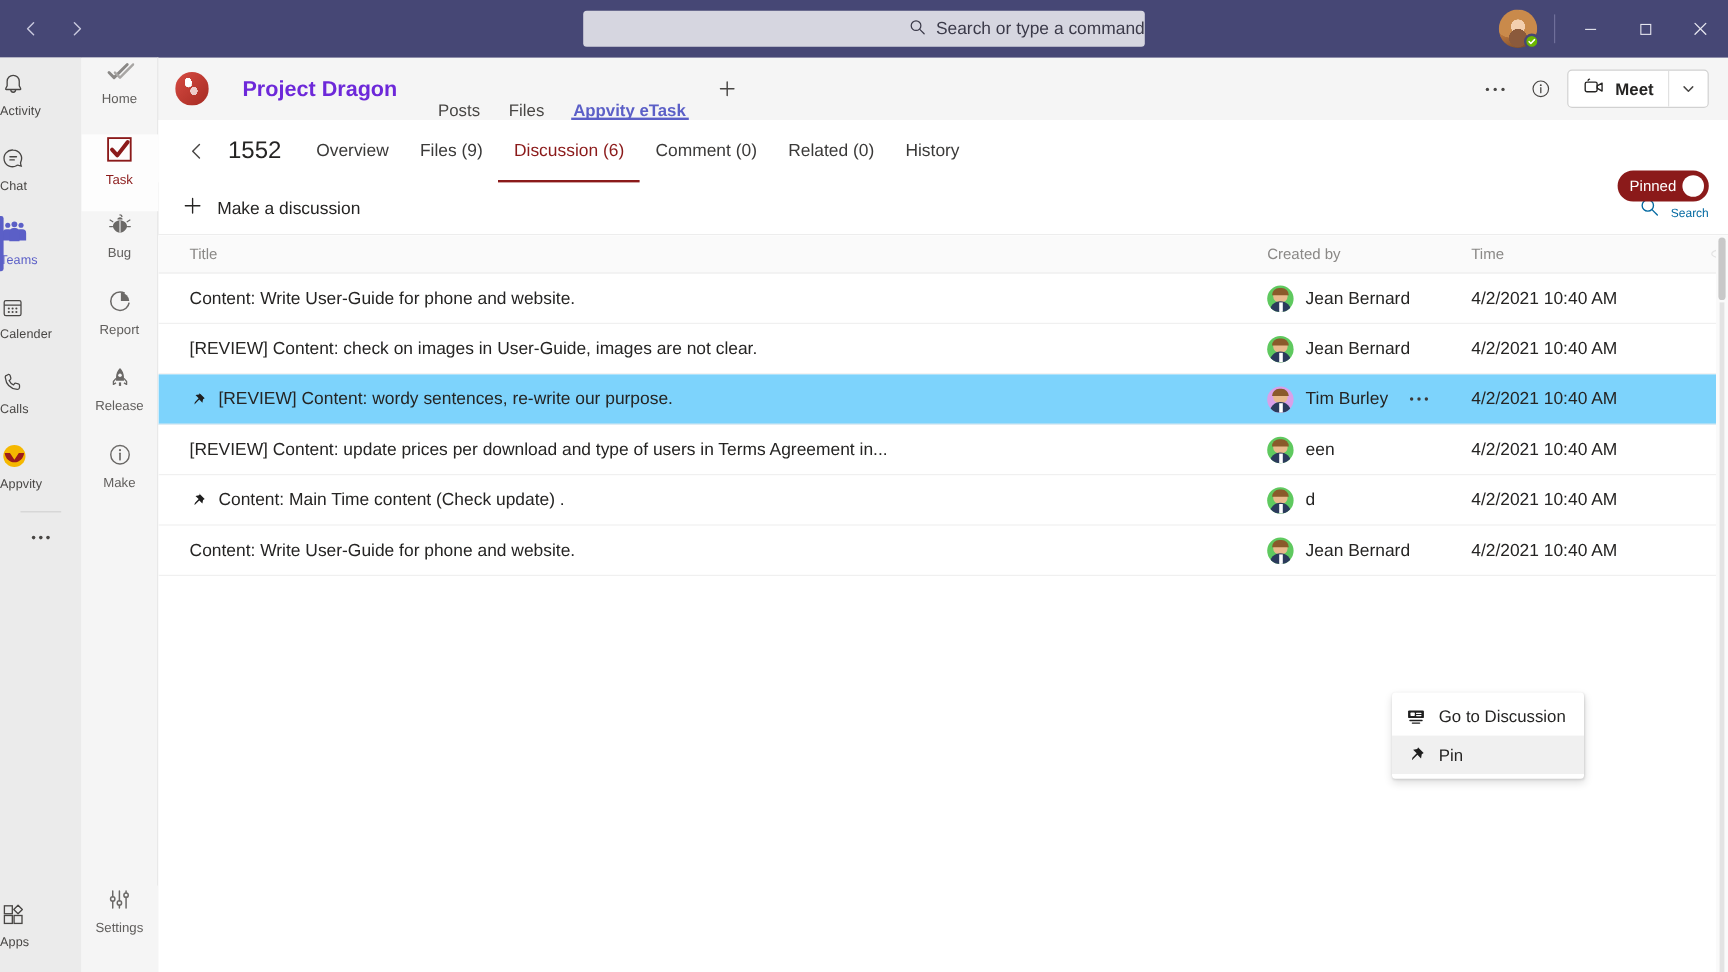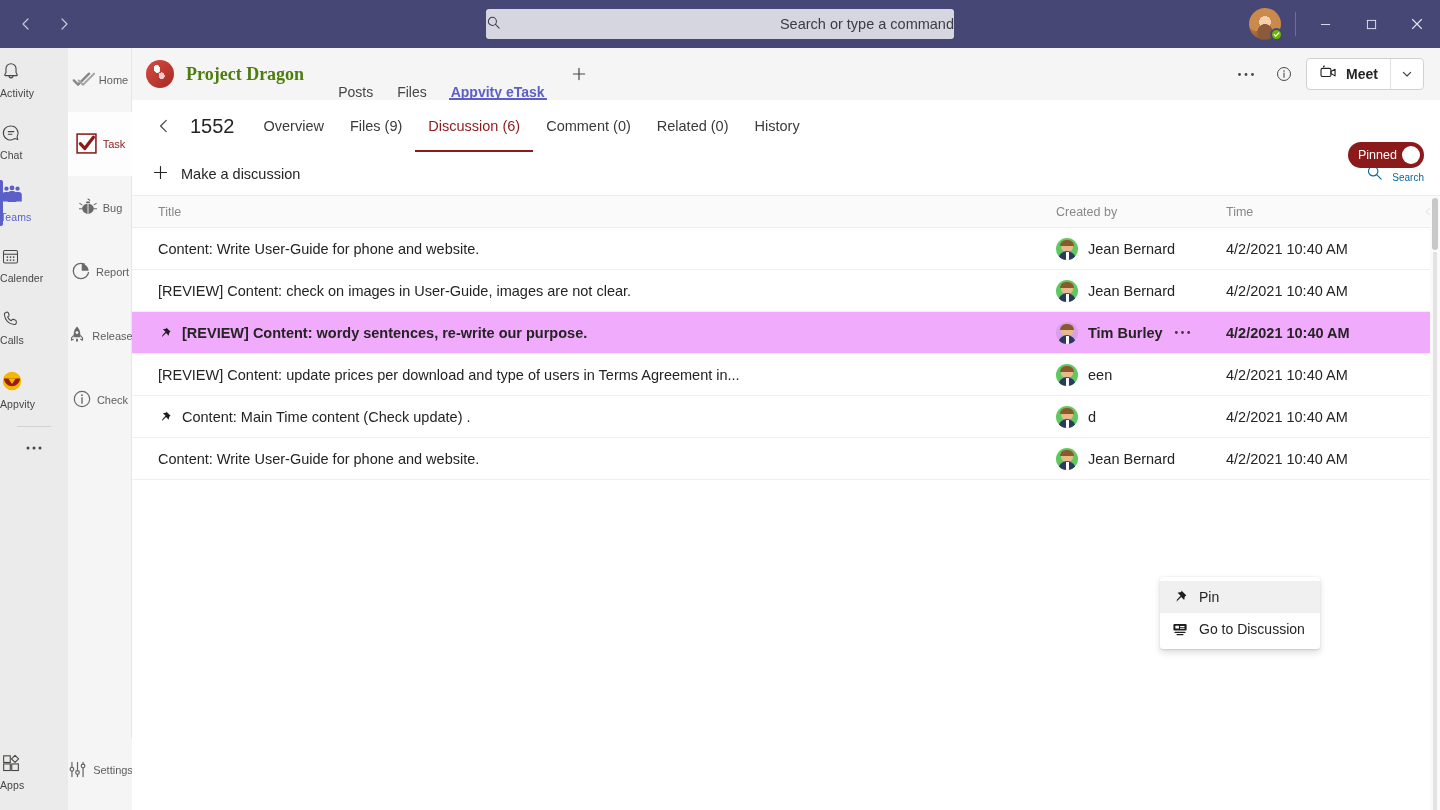--- a/index.html
+++ b/index.html
@@ -19,21 +19,21 @@
   }
   .nav-arrows { display: flex; align-items: center; gap: 6px; margin-left: 10px; }
   .nav-arrow {
     width: 32px; height: 32px; display: flex; align-items: center; justify-content: center;
     color: #c8c8dd; cursor: pointer; border-radius: 3px;
   }
   .nav-arrow svg { display: block; }
   .searchbox {
     position: absolute; left: 486px; top: 9px; width: 468px; height: 30px;
     background: #d6d6e0; border-radius: 3px;
-    display: flex; align-items: center; justify-content: space-between; gap: 8px;
+    display: flex; align-items: center; justify-content: flex-end; gap: 8px;
     color: #36363f; font-size: 14px; cursor: text;
   }
   .searchbox .ph { color: #3b3a49; font-size: 14.5px; }
   .win-right { position: absolute; right: 0; top: 0; height: 48px; display: flex; align-items: center; }
   .avatar-wrap { position: relative; width: 32px; height: 32px; margin-right: 14px; }
   .avatar-img {
     width: 32px; height: 32px; border-radius: 50%;
     background:
       radial-gradient(circle at 50% 74%, #8b5a3c 0 26%, transparent 27%),
       radial-gradient(circle at 50% 44%, #f3cfae 0 24%, transparent 25%),
@@ -77,22 +77,22 @@
   .rail-more { width: 68px; height: 38px; display: flex; align-items: center; justify-content: center; cursor: pointer; color: #484644; }
   .rail-bottom { margin-top: auto; width: 68px; display: flex; flex-direction: column; align-items: center; padding-bottom: 8px; }
 
   
   .subrail {
     width: 64px; background: #f5f5f5; flex: 0 0 64px;
     display: flex; flex-direction: column; align-items: center;
     border-right: 1px solid #e6e6e6; position: relative;
   }
   .subrail-item {
-    width: 64px; height: 64px; display: flex; 
-    align-items: center; justify-content: center; gap: 4px;
+    width: 64px; height: 64px; display: flex; flex-direction: column;
+    align-items: center; justify-content: flex-start; gap: 4px;
     color: #605e5c; font-size: 11px; cursor: pointer;
   }
   .subrail-item .lbl { font-size: 11px; line-height: 12px; }
   .subrail-item.active { color: #8b1a1a; background: #fdfdfd; }
   .subrail-bottom { margin-top: auto; width: 64px; display: flex; flex-direction: column; align-items: center; padding-bottom: 8px; background: #f5f5f5; }
 
   
   .content { flex: 1; display: flex; flex-direction: column; min-width: 0; background: #fff; }
 
   
@@ -104,21 +104,21 @@
     width: 28px; height: 28px; border-radius: 50%;
     background: radial-gradient(circle at 40% 35%, #e8e4e0 0 12%, transparent 13%), linear-gradient(135deg, #d74b42 0%, #a52a22 100%);
     position: relative; flex: 0 0 28px; overflow: hidden;
   }
   .team-logo::after {
     content: ""; position: absolute; left: 6px; top: 5px; width: 16px; height: 18px;
     background:
       radial-gradient(ellipse at 30% 20%, #fff 0 18%, transparent 19%),
       radial-gradient(ellipse at 60% 60%, rgba(255,255,255,.75) 0 22%, transparent 23%);
   }
-  .team-name { font-size: 18px; font-weight: bold; color: #4d7c0f; margin-left: 12px; font-family: Liberation Serif, serif; }
+  .team-name { font-size: 18px; font-weight: bold; color: #6d28d9; margin-left: 28px; }
   .tt-tabs { display: flex; align-items: center; height: 52px; margin-left: 22px; gap: 0; }
   .tt-tab {
     position: relative; height: 52px; display: flex; align-items: flex-end;
     padding: 0 12px; font-size: 14px; color: #484644; cursor: pointer;
   }
   .tt-tab.active { color: #5b5fc7; font-weight: bold; }
   .tt-tab.active::after {
     content: ""; position: absolute; left: 10px; right: 10px; bottom: 0; height: 2px; background: #5b5fc7;
   }
   .tt-add { width: 32px; height: 32px; display: flex; align-items: center; justify-content: center; color: #484644; cursor: pointer; margin-left: 6px; }
@@ -174,21 +174,21 @@
   .col-created { width: 170px; flex: 0 0 170px; }
   .col-time { width: 200px; flex: 0 0 200px; }
   .grid-head .col-selectall { flex: 1; display: flex; align-items: center; justify-content: flex-start; }
   .selectall-circle { width: 13px; height: 7px; border: 1px solid #e3e3e3; border-radius: 50%; }
 
   .grid-row {
     height: 42px; display: flex; align-items: center;
     border-bottom: 1px solid #f0f0f0; font-size: 14.5px; color: #252423; position: relative;
     cursor: default;
   }
-  .grid-row.hovered { background: #f0abfc; font-weight: bold; }
+  .grid-row.hovered { background: #7dd3fc; }
   .row-title { width: 924px; flex: 0 0 924px; display: flex; align-items: center; padding-left: 26px; gap: 10px; overflow: hidden; white-space: nowrap; }
   .row-title .pin-ico { flex: 0 0 14px; color: #1f1f1f; display: flex; }
   .row-created { width: 170px; flex: 0 0 170px; display: flex; align-items: center; gap: 10px; }
   .row-time { width: 200px; flex: 0 0 200px; color: #252423; }
   .row-more {
     position: absolute; left: 1036px; top: 50%; transform: translateY(-50%);
     width: 28px; height: 24px; display: flex; align-items: center; justify-content: center;
     color: #3b3a39; cursor: pointer; border-radius: 3px;
   }
   .mini-avatar { width: 22px; height: 22px; border-radius: 50%; flex: 0 0 22px; overflow: hidden; position: relative; }
@@ -443,21 +443,21 @@
       </div>
 
       <div class="subrail-item">
         <span>
           <svg width="22" height="22" viewBox="0 0 24 24" fill="none">
               <circle cx="12" cy="12" r="8.4" stroke="#6b6967" stroke-width="1.3"></circle>
               <path d="M12 10.6v6" stroke="#6b6967" stroke-width="1.5" stroke-linecap="round"></path>
               <circle cx="12" cy="7.8" r="1" fill="#6b6967"></circle>
             </svg>
         </span>
-        <span class="lbl">Check</span>
+        <span class="lbl">Make</span>
       </div>
 
       <div class="subrail-bottom">
         <div class="subrail-item">
           <span>
             <svg width="23" height="23" viewBox="0 0 24 24" fill="none">
               <path d="M6.2 4.6v5.2M6.2 13.6v5.8M12 4.6v8.6M12 17v2.4M17.8 4.6v1.8M17.8 10.2v9.2" stroke="#6b6967" stroke-width="1.3" stroke-linecap="round"></path>
               <circle cx="6.2" cy="11.7" r="1.9" stroke="#6b6967" stroke-width="1.3"></circle>
               <circle cx="12" cy="15.1" r="1.9" stroke="#6b6967" stroke-width="1.3"></circle>
               <circle cx="17.8" cy="8.3" r="1.9" stroke="#6b6967" stroke-width="1.3"></circle>
@@ -686,41 +686,41 @@
             <span class="mini-avatar av-green">
                 <span class="hair"></span>
                 <span class="tie"></span>
               </span>
             <span>Jean Bernard</span>
           </div>
           <div class="row-time">4/2/2021 10:40 AM</div>
         </div>
 
         <div class="ctx-menu">
-          <div class="ctx-item hovered">
-            <span class="ctx-ico">
-              <svg width="16" height="16" viewBox="0 0 16 16" fill="none">
-                  <path d="M9.4 1.6l5 5-1.6 1-.6 3.4-3-3-4.6 4.6.4-2.1 3.6-3.8-3-3 3.4-.6 1-1.5z" fill="#1f1f1f"></path>
-                </svg>
-            </span>
-            <span>Pin</span>
-          </div>
           <div class="ctx-item">
             <span class="ctx-ico">
               <svg width="16" height="16" viewBox="0 0 16 16" fill="none">
                 <rect x="1.4" y="3" width="13.2" height="6.4" rx="1" fill="#1f1f1f"></rect>
                 <rect x="3.4" y="4.8" width="3.6" height="2.8" rx=".5" fill="#fff"></rect>
                 <rect x="8" y="5" width="4.6" height="1" rx=".5" fill="#fff"></rect>
                 <rect x="8" y="6.8" width="4.6" height="1" rx=".5" fill="#fff"></rect>
                 <rect x="2.4" y="10.8" width="11.2" height="1.2" rx=".6" fill="#1f1f1f"></rect>
                 <rect x="4.4" y="13" width="7.2" height="1.2" rx=".6" fill="#1f1f1f"></rect>
               </svg>
             </span>
             <span>Go to Discussion</span>
           </div>
+          <div class="ctx-item hovered">
+            <span class="ctx-ico">
+              <svg width="16" height="16" viewBox="0 0 16 16" fill="none">
+                  <path d="M9.4 1.6l5 5-1.6 1-.6 3.4-3-3-4.6 4.6.4-2.1 3.6-3.8-3-3 3.4-.6 1-1.5z" fill="#1f1f1f"></path>
+                </svg>
+            </span>
+            <span>Pin</span>
+          </div>
         </div>
 
         <div class="scrollbar">
           <div class="scroll-thumb"></div>
           <div class="scroll-track-line"></div>
         </div>
 
       </div>
     </div>
   </div>

